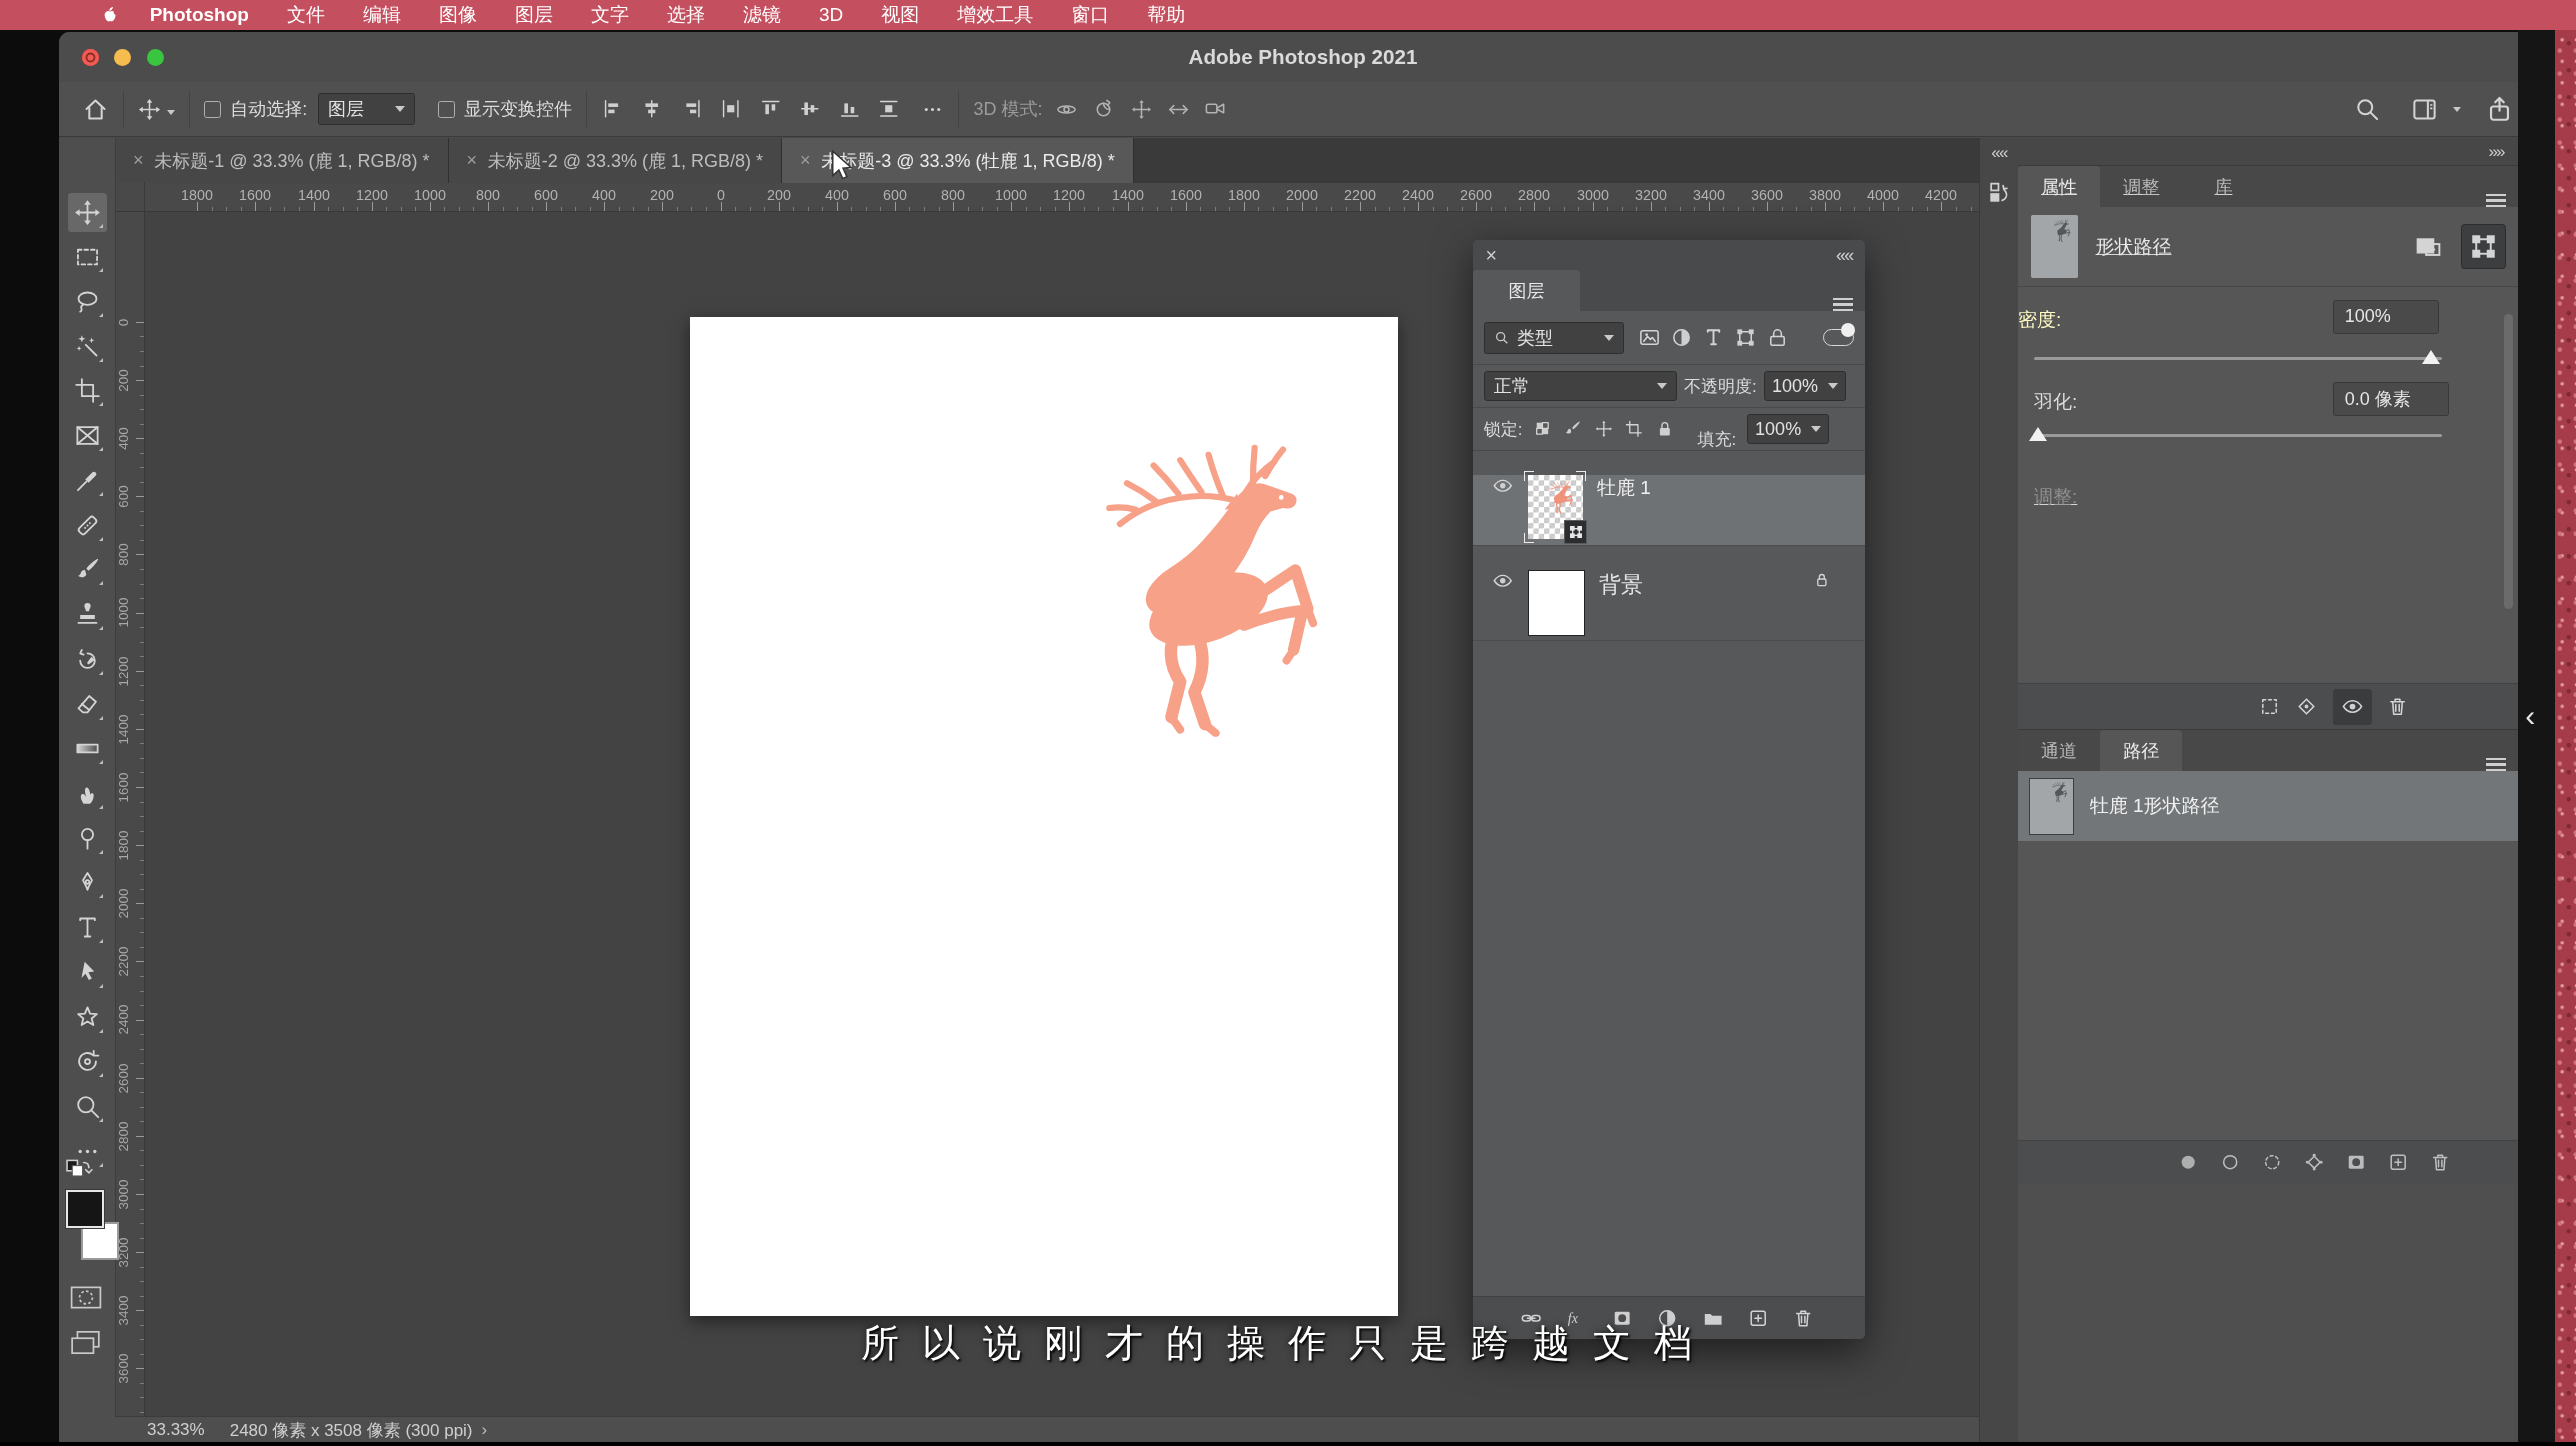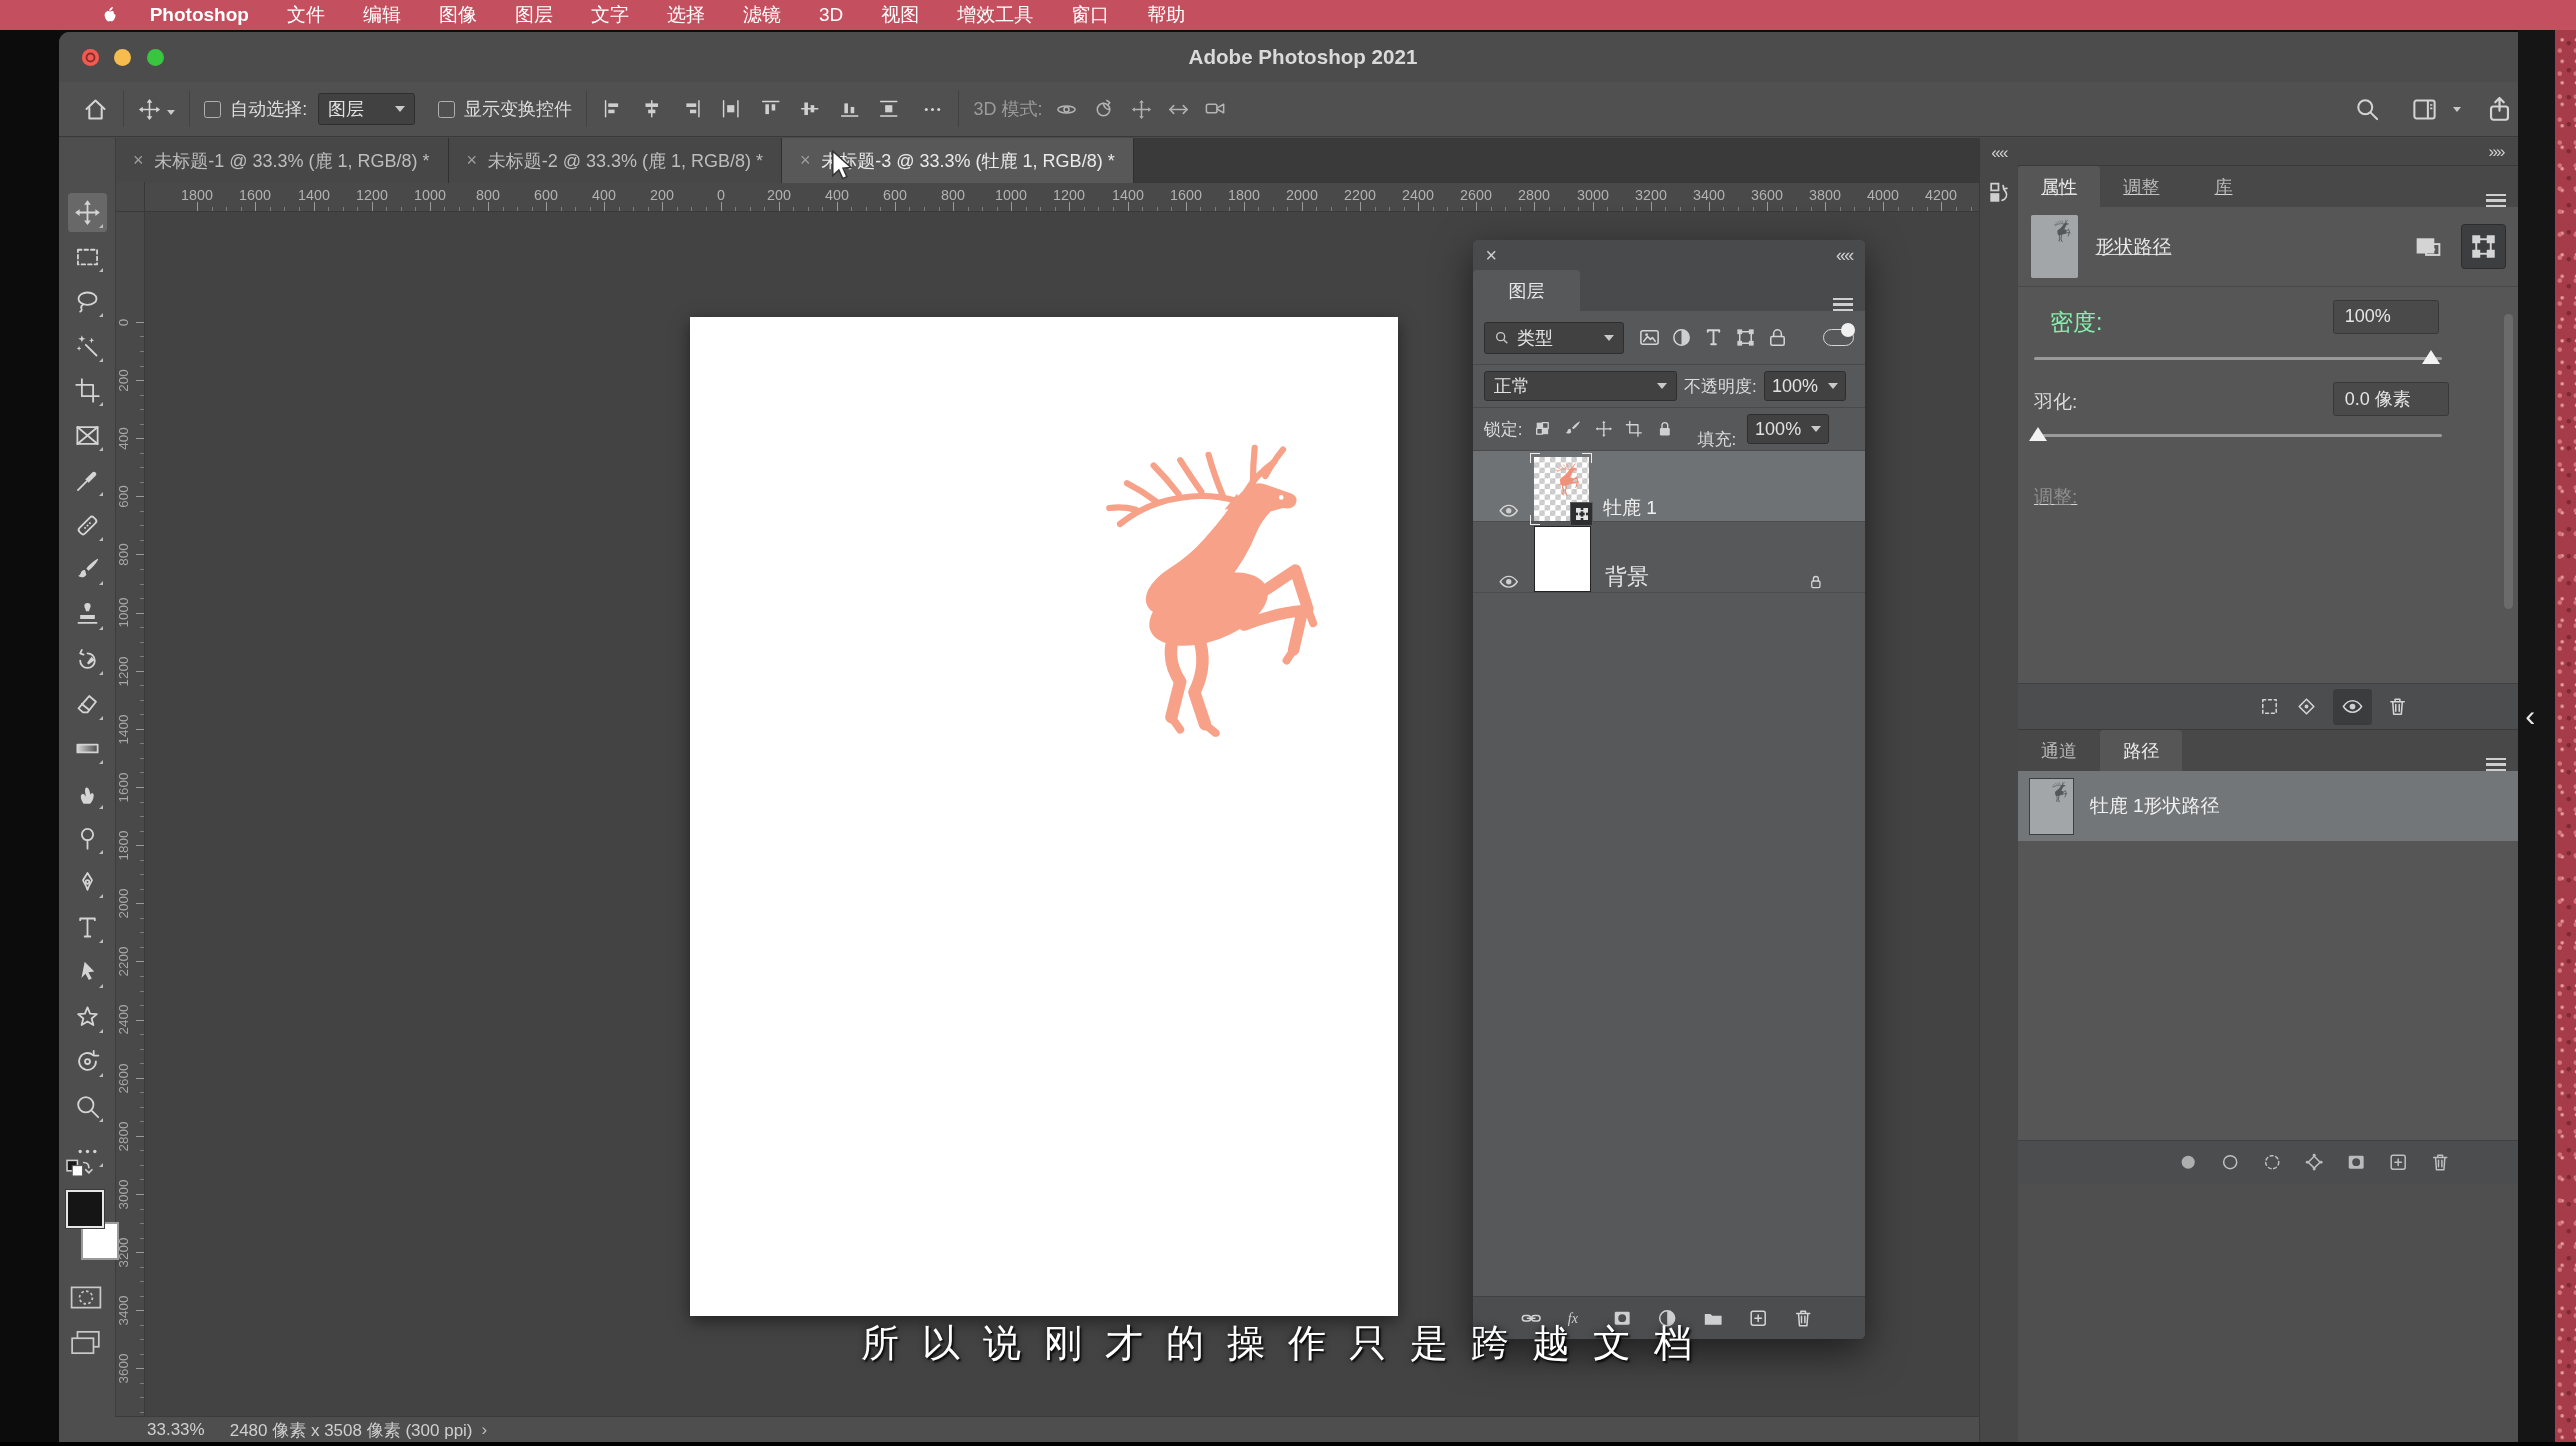--- a/index.html
+++ b/index.html
@@ -56,21 +56,21 @@
   #pasteboard{left:144px;top:211px;width:1835px;height:1205px;background:#434343;z-index:1;}
   #canvas{left:690px;top:317px;width:708px;height:999px;background:#ffffff;box-shadow:0 4.5px 16px rgba(0,0,0,.5);z-index:2;}
 
   
   #layersPanel{left:1473px;top:240px;width:392px;height:1099px;background:#56585a;border-radius:5.4px;box-shadow:0 12.5px 39px rgba(0,0,0,.55);z-index:20;font-size:17px;}
   .lp-head{height:30px;background:#484a4c;border-radius:5.4px 5.4px 0 0;display:flex;align-items:center;padding:0 12.5px;color:#cfcfcf;}
   .lp-tabs{height:41px;background:#484a4c;display:flex;align-items:flex-end;}
   .lp-tab{width:107px;height:41px;background:#56585a;color:#e8e8e8;display:flex;align-items:center;justify-content:center;font-size:18px;border-radius:3.6px 3.6px 0 0;}
   .hamb{width:19.7px;height:13.4px;background:repeating-linear-gradient(#cfcfcf 0 2.2px,transparent 2.2px 5.4px);margin-left:auto;margin-right:12.5px;}
   .lp-row{display:flex;align-items:center;padding:0 10.7px;border-bottom:0.9px solid #47494b;box-sizing:border-box;}
-  .layer-row{height:70px;display:flex;align-items:flex-end;gap:14.3px;padding:0 25px;border-bottom:0.9px solid #4a4c4e;}
+  .layer-row{height:70px;display:flex;align-items:flex-start;gap:14.3px;padding:0 19px;border-bottom:0.9px solid #4a4c4e;margin-top:24px;}
   .layer-row.selected{background:#6f7274;}
   .thumb{position:relative;width:55px;height:64px;flex:none;}
   .checker{background-color:#fff;background-image:linear-gradient(45deg,#c9c9c9 25%,transparent 25%,transparent 75%,#c9c9c9 75%),linear-gradient(45deg,#c9c9c9 25%,transparent 25%,transparent 75%,#c9c9c9 75%);background-size:10.7px 10.7px;background-position:0 0,5.4px 5.4px;}
   .whitethumb{background:#fff;border:0.9px solid #222;}
   .br{position:absolute;width:9px;height:9px;border:1.8px solid #ececec;}
   .br.tl{top:-3.6px;left:-3.6px;border-right:none;border-bottom:none}
   .br.tr{top:-3.6px;right:-3.6px;border-left:none;border-bottom:none}
   .br.bl{bottom:-3.6px;left:-3.6px;border-right:none;border-top:none}
   .br.brr{bottom:-3.6px;right:-3.6px;border-left:none;border-top:none}
   .badge{position:absolute;right:-4.5px;bottom:-4.5px;width:21.5px;height:21.5px;background:#2c2e30;border:0.9px solid #5a5a5a;display:flex;align-items:center;justify-content:center;}
@@ -990,21 +990,21 @@
             <svg viewBox="0 0 24 24" width="29" height="29" fill="none" stroke="#d4d4d4" stroke-width="1.6">
                 <rect x="6" y="6" width="12" height="12"></rect>
                 <rect x="3.5" y="3.5" width="5" height="5" fill="#d4d4d4"></rect>
                 <rect x="15.5" y="3.5" width="5" height="5" fill="#d4d4d4"></rect>
                 <rect x="3.5" y="15.5" width="5" height="5" fill="#d4d4d4"></rect>
                 <rect x="15.5" y="15.5" width="5" height="5" fill="#d4d4d4"></rect>
               </svg>
           </span>
         </div>
         <div style="position:relative;height:95px;">
-          <span class="abs" style="left:32px;top:19.7px;font-size:23px;color:#86efac;">密度:</span>
+          <span class="abs" style="left:0;top:19.7px;font-size:19px;color:#fef9c3;">密度:</span>
           <span class="valuebox abs" style="left:315px;top:12.5px;width:106px;">
               <span>100%</span>
             </span>
           <span class="slidertrack" style="left:16px;top:70px;width:408px;"></span>
           <span class="sliderthumb" style="left:404px;top:63px;"></span>
         </div>
         <div style="position:relative;height:89px;">
           <span class="abs" style="left:16px;top:7.2px;font-size:19px;color:#dcdcdc;">羽化:</span>
           <span class="valuebox abs" style="left:315px;top:0px;width:116px;">
               <span>0.0 像素</span>

